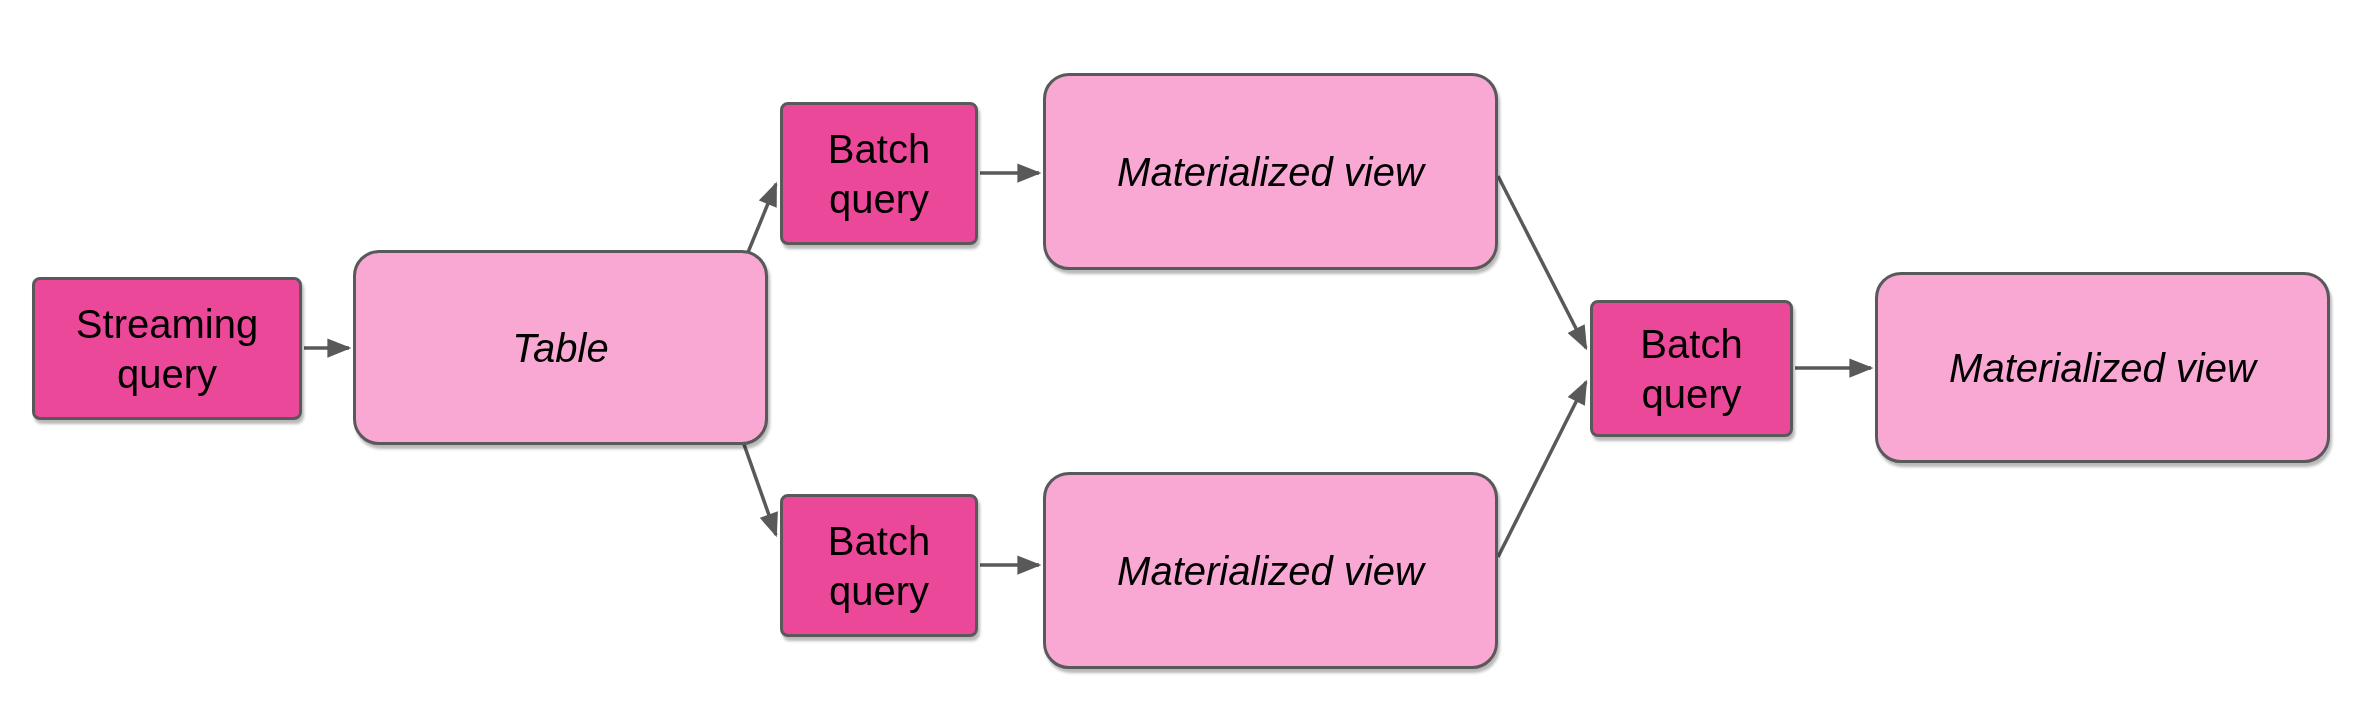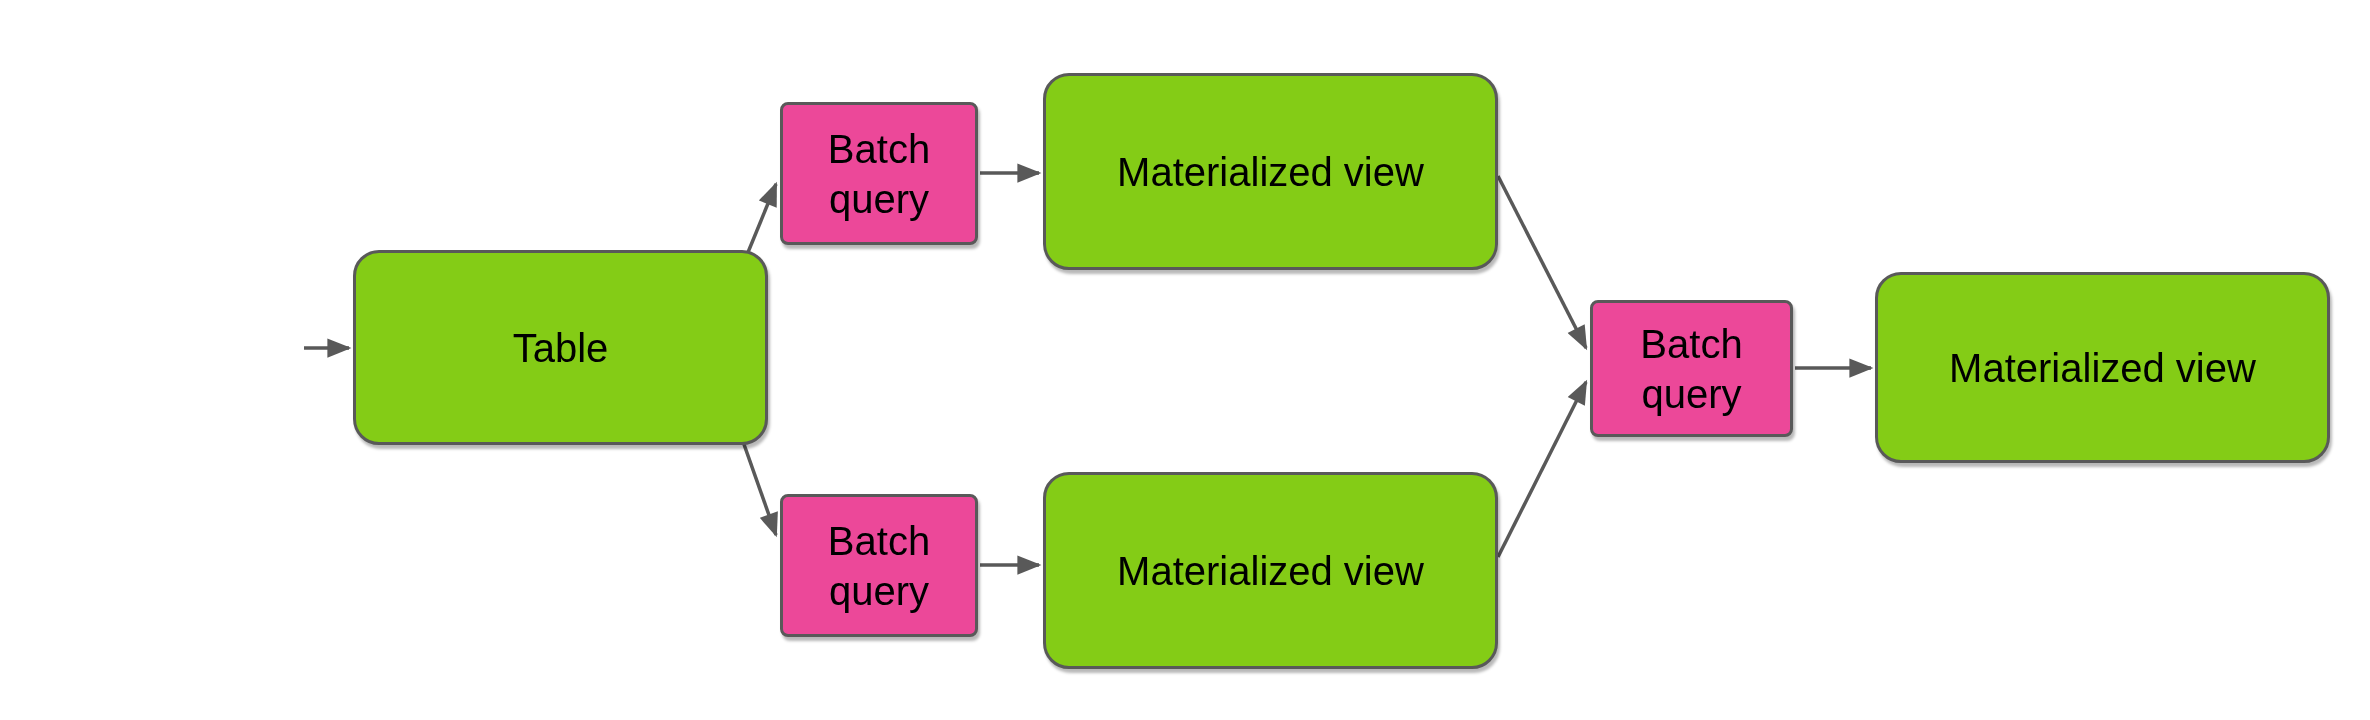--- a/index.html
+++ b/index.html
@@ -37,22 +37,23 @@
     box-shadow: 2px 4px 3px rgba(0,0,0,0.28);
   }
   .node .label {
     padding: 0 14px;
   }
   .query {
     background: #ec4899;
     border-radius: 8px;
   }
   .store {
-    background: #84cc16;
+    background: #f9a8d4;
     border-radius: 26px;
+    font-style: italic;
   }
   
   #n-streaming-query   { left: 32px;   top: 277px; width: 270px; height: 143px; }
   #n-table             { left: 353px;  top: 250px; width: 415px; height: 195px; }
   #n-batch-query-top   { left: 780px;  top: 102px; width: 198px; height: 143px; }
   #n-mat-view-top      { left: 1043px; top: 73px;  width: 455px; height: 197px; }
   #n-batch-query-bot   { left: 780px;  top: 494px; width: 198px; height: 143px; }
   #n-mat-view-bot      { left: 1043px; top: 472px; width: 455px; height: 197px; }
   #n-batch-query-final { left: 1590px; top: 300px; width: 203px; height: 137px; }
   #n-mat-view-final    { left: 1875px; top: 272px; width: 455px; height: 191px; }
@@ -71,20 +72,23 @@
     <line x1="304" y1="348" x2="349" y2="348" stroke="#595959" stroke-width="3.5" marker-end="url(#arrowhead)"></line>
     <line x1="710" y1="345" x2="776" y2="184" stroke="#595959" stroke-width="3.5" marker-end="url(#arrowhead)"></line>
     <line x1="710" y1="348" x2="776" y2="535" stroke="#595959" stroke-width="3.5" marker-end="url(#arrowhead)"></line>
     <line x1="980" y1="173" x2="1039" y2="173" stroke="#595959" stroke-width="3.5" marker-end="url(#arrowhead)"></line>
     <line x1="980" y1="565" x2="1039" y2="565" stroke="#595959" stroke-width="3.5" marker-end="url(#arrowhead)"></line>
     <line x1="1498" y1="176" x2="1586" y2="348" stroke="#595959" stroke-width="3.5" marker-end="url(#arrowhead)"></line>
     <line x1="1498" y1="557" x2="1586" y2="382" stroke="#595959" stroke-width="3.5" marker-end="url(#arrowhead)"></line>
     <line x1="1795" y1="368" x2="1871" y2="368" stroke="#595959" stroke-width="3.5" marker-end="url(#arrowhead)"></line>
   </svg>
 
+  <div class="node query" id="n-streaming-query">
+    <span class="label">Streaming query</span>
+  </div>
 
   <div class="node store" id="n-table">
     <span class="label">Table</span>
   </div>
 
   <div class="node query" id="n-batch-query-top">
     <span class="label">Batch query</span>
   </div>
 
   <div class="node store" id="n-mat-view-top">

